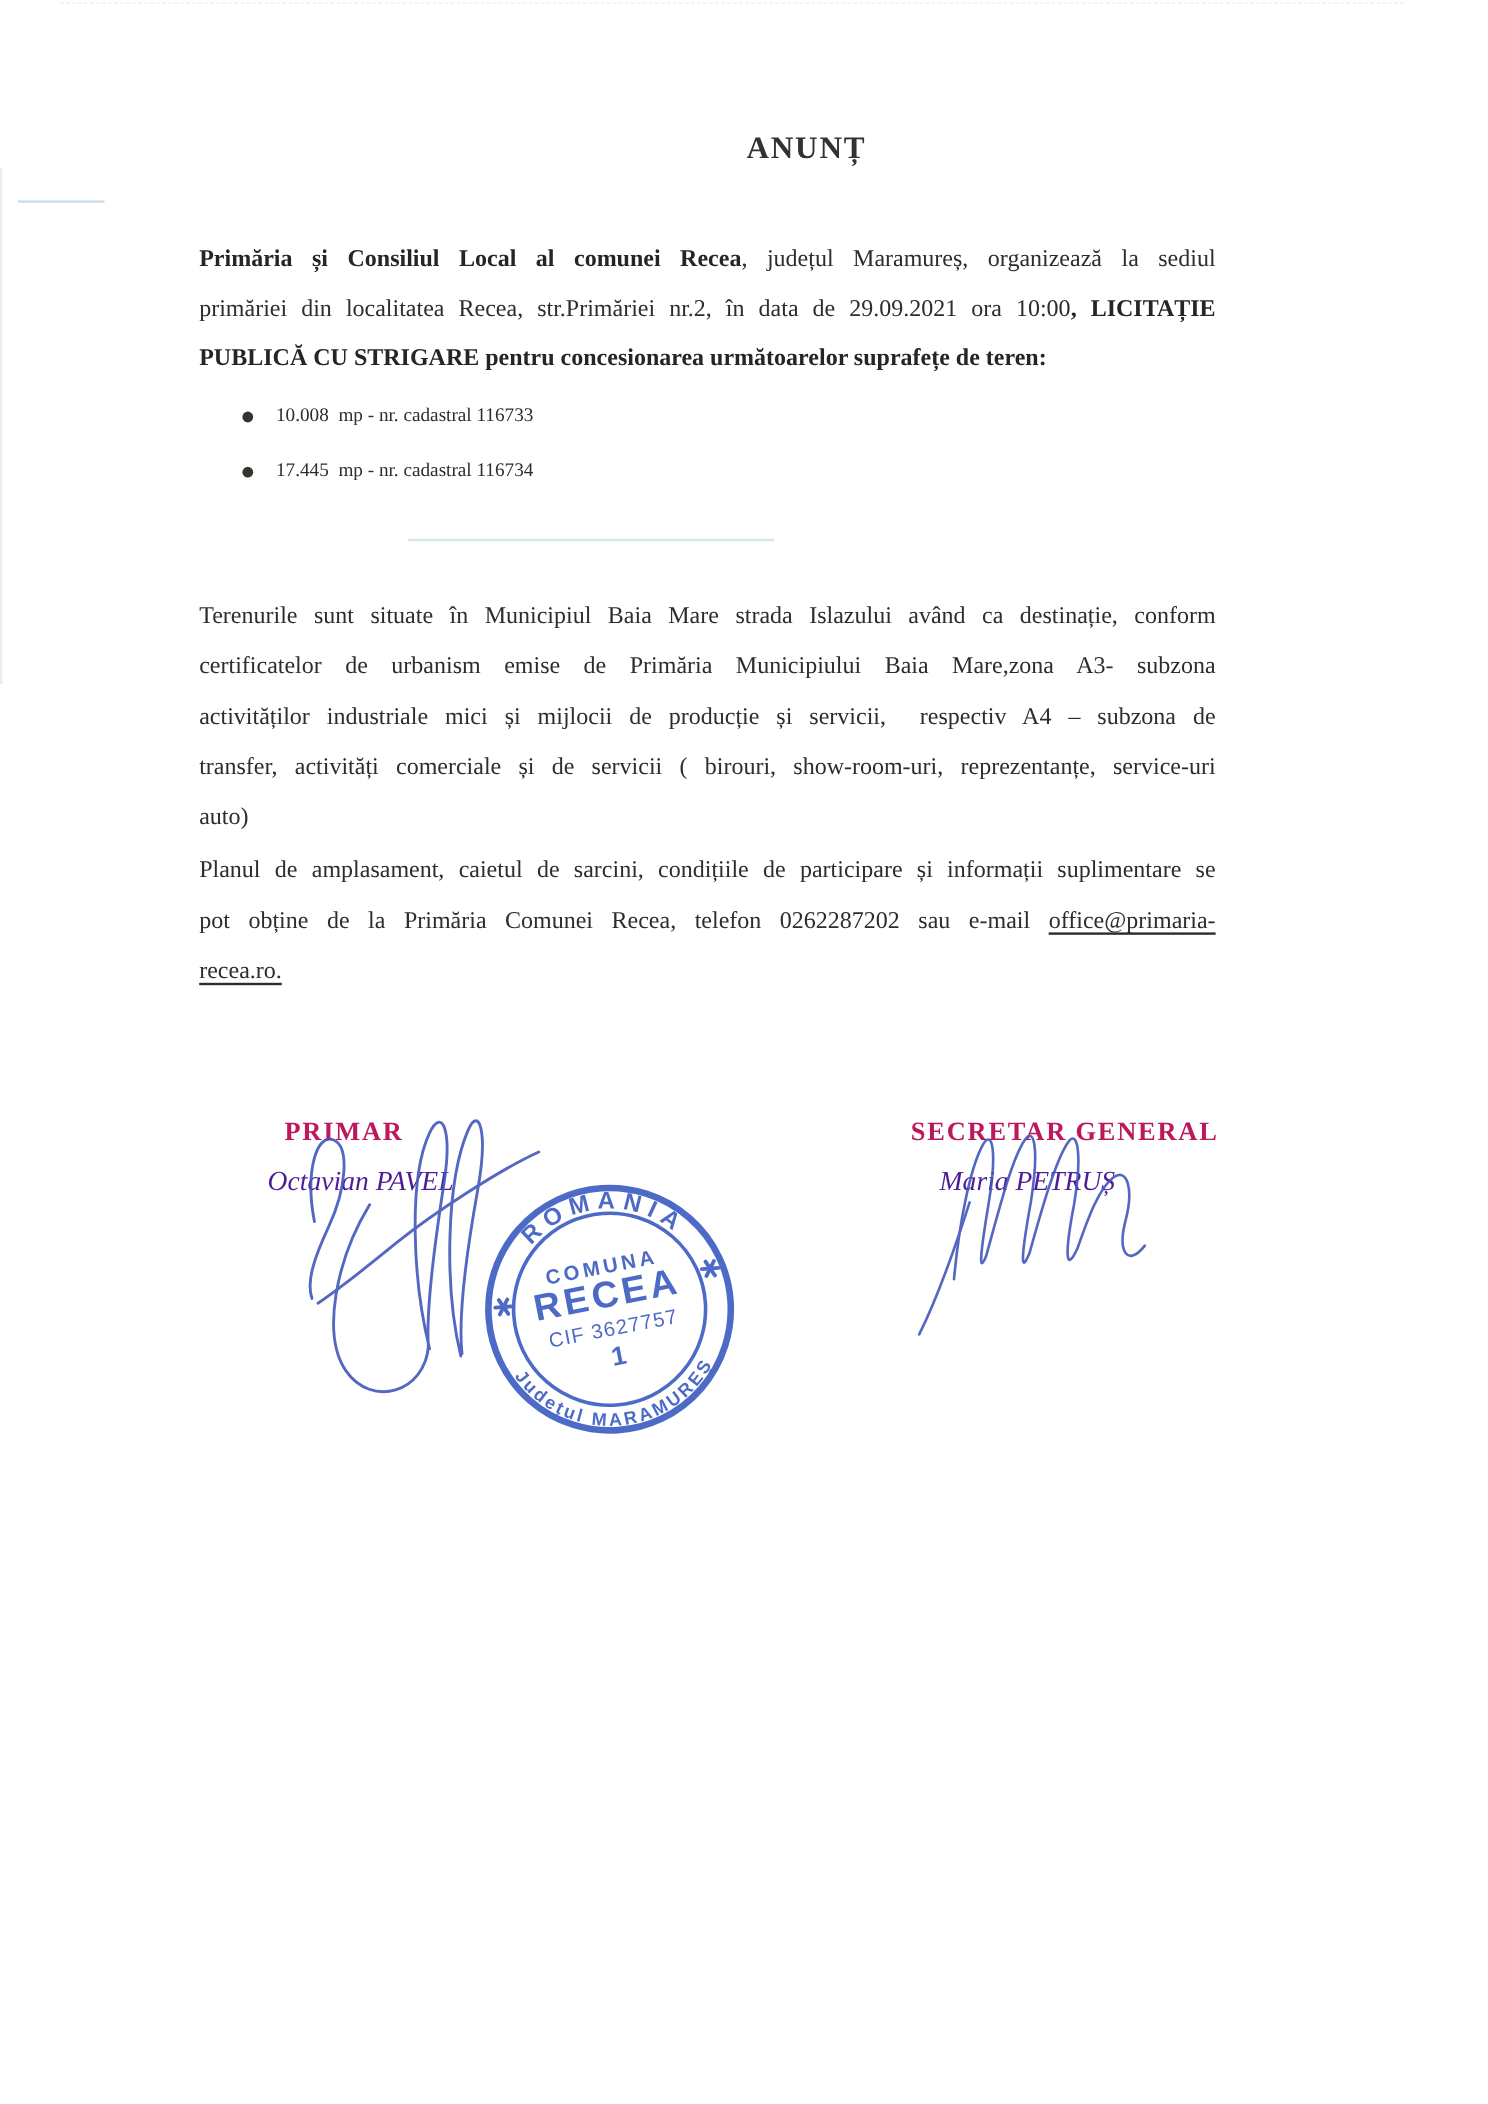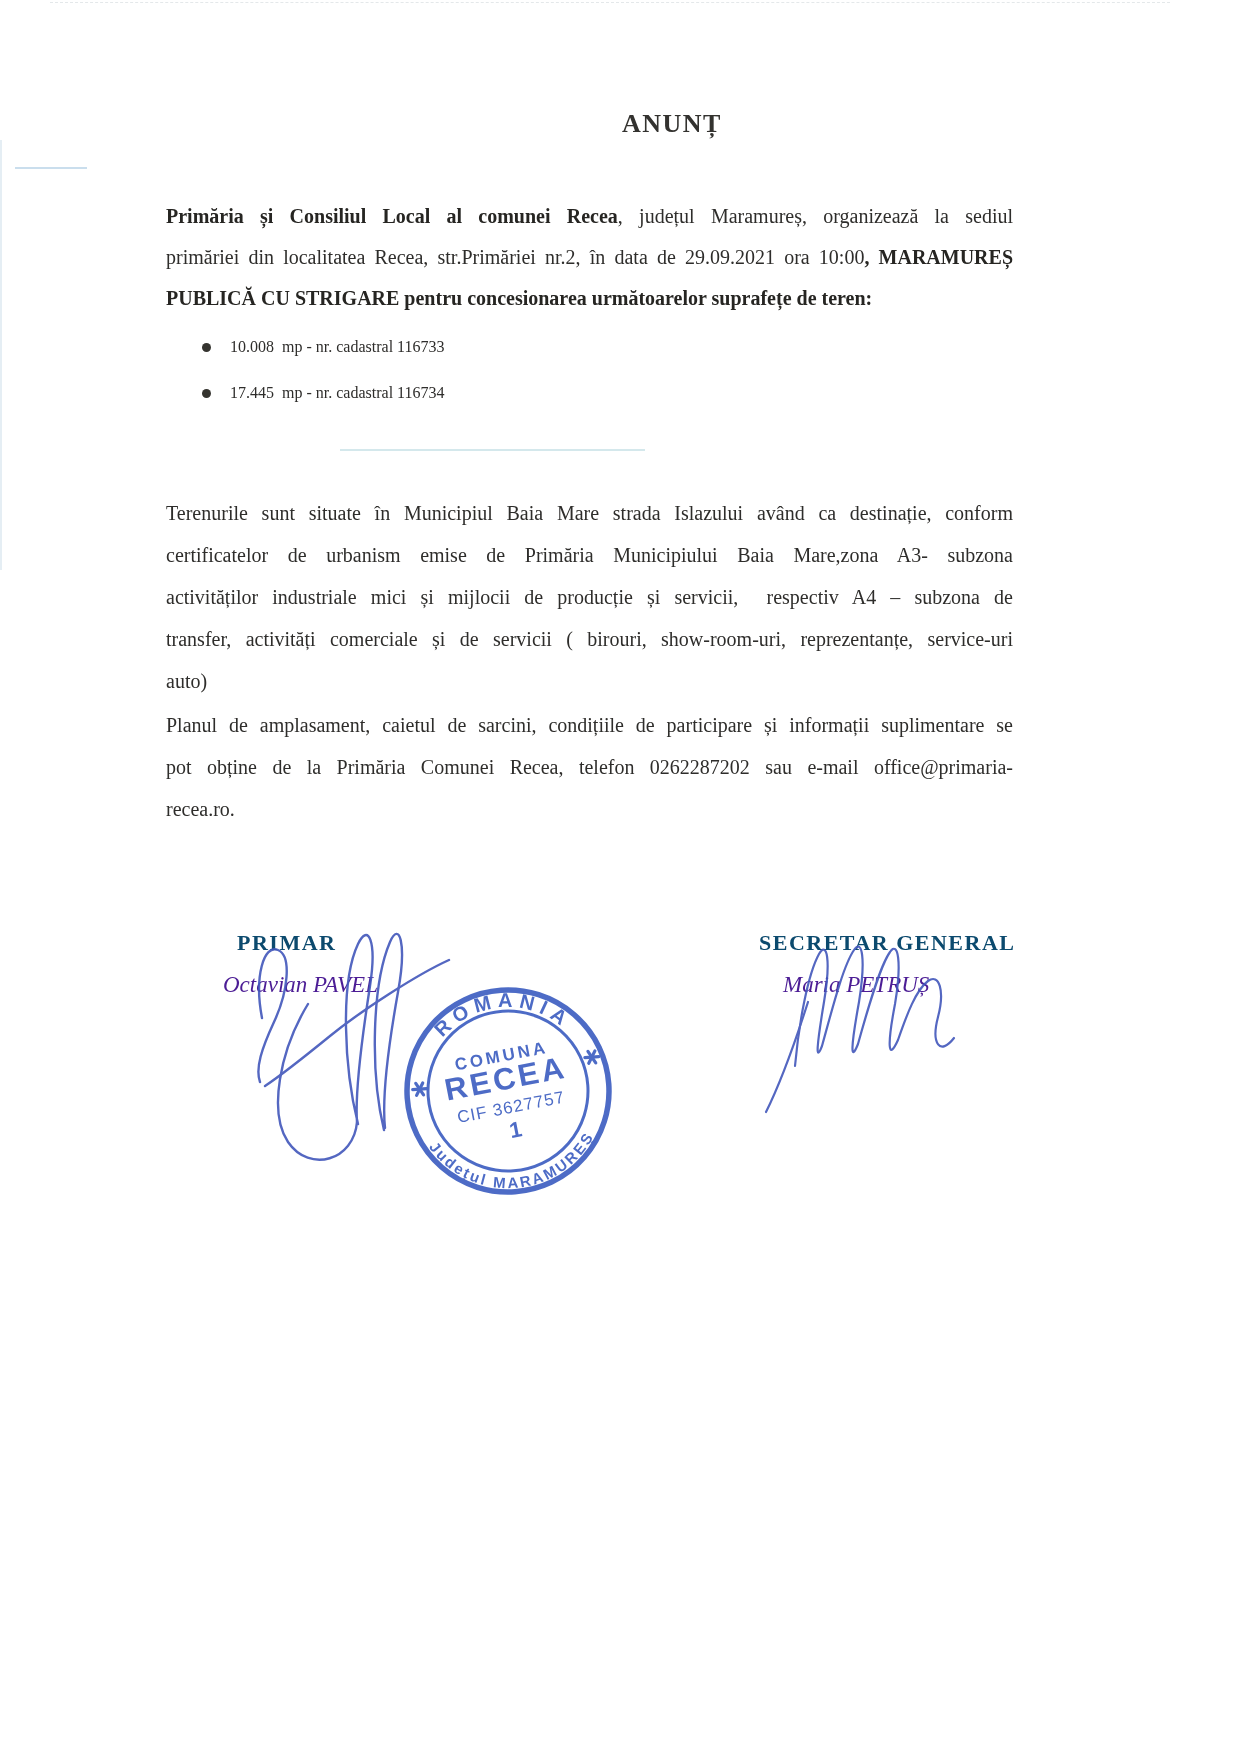--- a/index.html
+++ b/index.html
@@ -17,31 +17,31 @@
     color:#33322f;line-height:1.2;
   }
   .para{
     position:absolute;left:166px;width:847px;
     font-size:20px;color:#2e2d2b;
   }
   .para .line{line-height:42px;height:42px;white-space:nowrap;overflow:visible;}
   #p1 .line{line-height:41px;height:41px;}
   .jl{text-align:justify;text-align-last:justify;white-space:normal !important;}
   .b{font-weight:bold;color:#262522;}
-  .u{text-underline-offset:4px;text-decoration-thickness:1.5px;}
+  .u{text-decoration:underline;text-underline-offset:4px;text-decoration-thickness:1.5px;}
   #p1{top:196px;}
   #bullets{top:324px;}
   #p2{top:492px;}
   #p3{top:704px;}
   .bullet-row{display:flex;align-items:center;height:46px;line-height:46px;font-size:16px;}
   .dot{
     width:9px;height:9px;border-radius:50%;
     background:#35342f;margin-left:36px;margin-right:19px;flex:0 0 auto;
   }
-  .sig-label{position:absolute;font-weight:bold;font-size:22px;letter-spacing:1.5px;color:#0c4a6e;line-height:1.1;}
+  .sig-label{position:absolute;font-weight:bold;font-size:22px;letter-spacing:1.5px;color:#be185d;line-height:1.1;}
   .sig-name{position:absolute;font-size:23px;color:#4c1d95;line-height:1.1;font-style:italic;}
   #sig-primar-label{left:237px;top:931px;}
   #sig-primar-name{left:223px;top:972px;}
   #sig-secretar-label{left:759px;top:931px;text-align:right;}
   #sig-secretar-name{left:783px;top:972px;}
   .overlay{position:absolute;left:0;top:0;width:1240px;height:1753px;pointer-events:none;}
   
   .art{position:absolute;}
   .a-top{left:50px;top:2px;width:1120px;border-top:1px dashed rgba(130,150,160,.22);}
   .a-blue-tl{left:15px;top:167px;width:72px;height:2px;background:rgba(150,190,220,.5);}
@@ -71,21 +71,21 @@
   <div class="art a-l1556"></div>
   <div class="art a-l1604"></div>
   <div class="art a-l1646"></div>
   <div class="art a-l1661"></div>
   <div class="art a-l1750"></div>
 
   <div class="doc-title">ANUNȚ</div>
 
   <div id="p1" class="para">
       <div class="line jl"><span class="b">Primăria și Consiliul Local al comunei Recea</span><span>, județul Maramureș, organizează la sediul</span></div>
-      <div class="line jl"><span>primăriei din localitatea Recea, str.Primăriei nr.2, în data de 29.09.2021 ora 10:00</span><span class="b">, MARAMUREȘ</span></div>
+      <div class="line jl"><span>primăriei din localitatea Recea, str.Primăriei nr.2, în data de 29.09.2021 ora 10:00</span><span class="b">, LICITAȚIE</span></div>
       <div class="line"><span class="b">PUBLICĂ CU STRIGARE pentru concesionarea următoarelor suprafețe de teren:</span></div>
     </div>
   <div id="bullets" class="para">
       <div class="bullet-row">
         <span class="dot"></span>
         <span>10.008&nbsp; mp - nr. cadastral 116733</span>
       </div>
       <div class="bullet-row">
         <span class="dot"></span>
         <span>17.445&nbsp; mp - nr. cadastral 116734</span>

